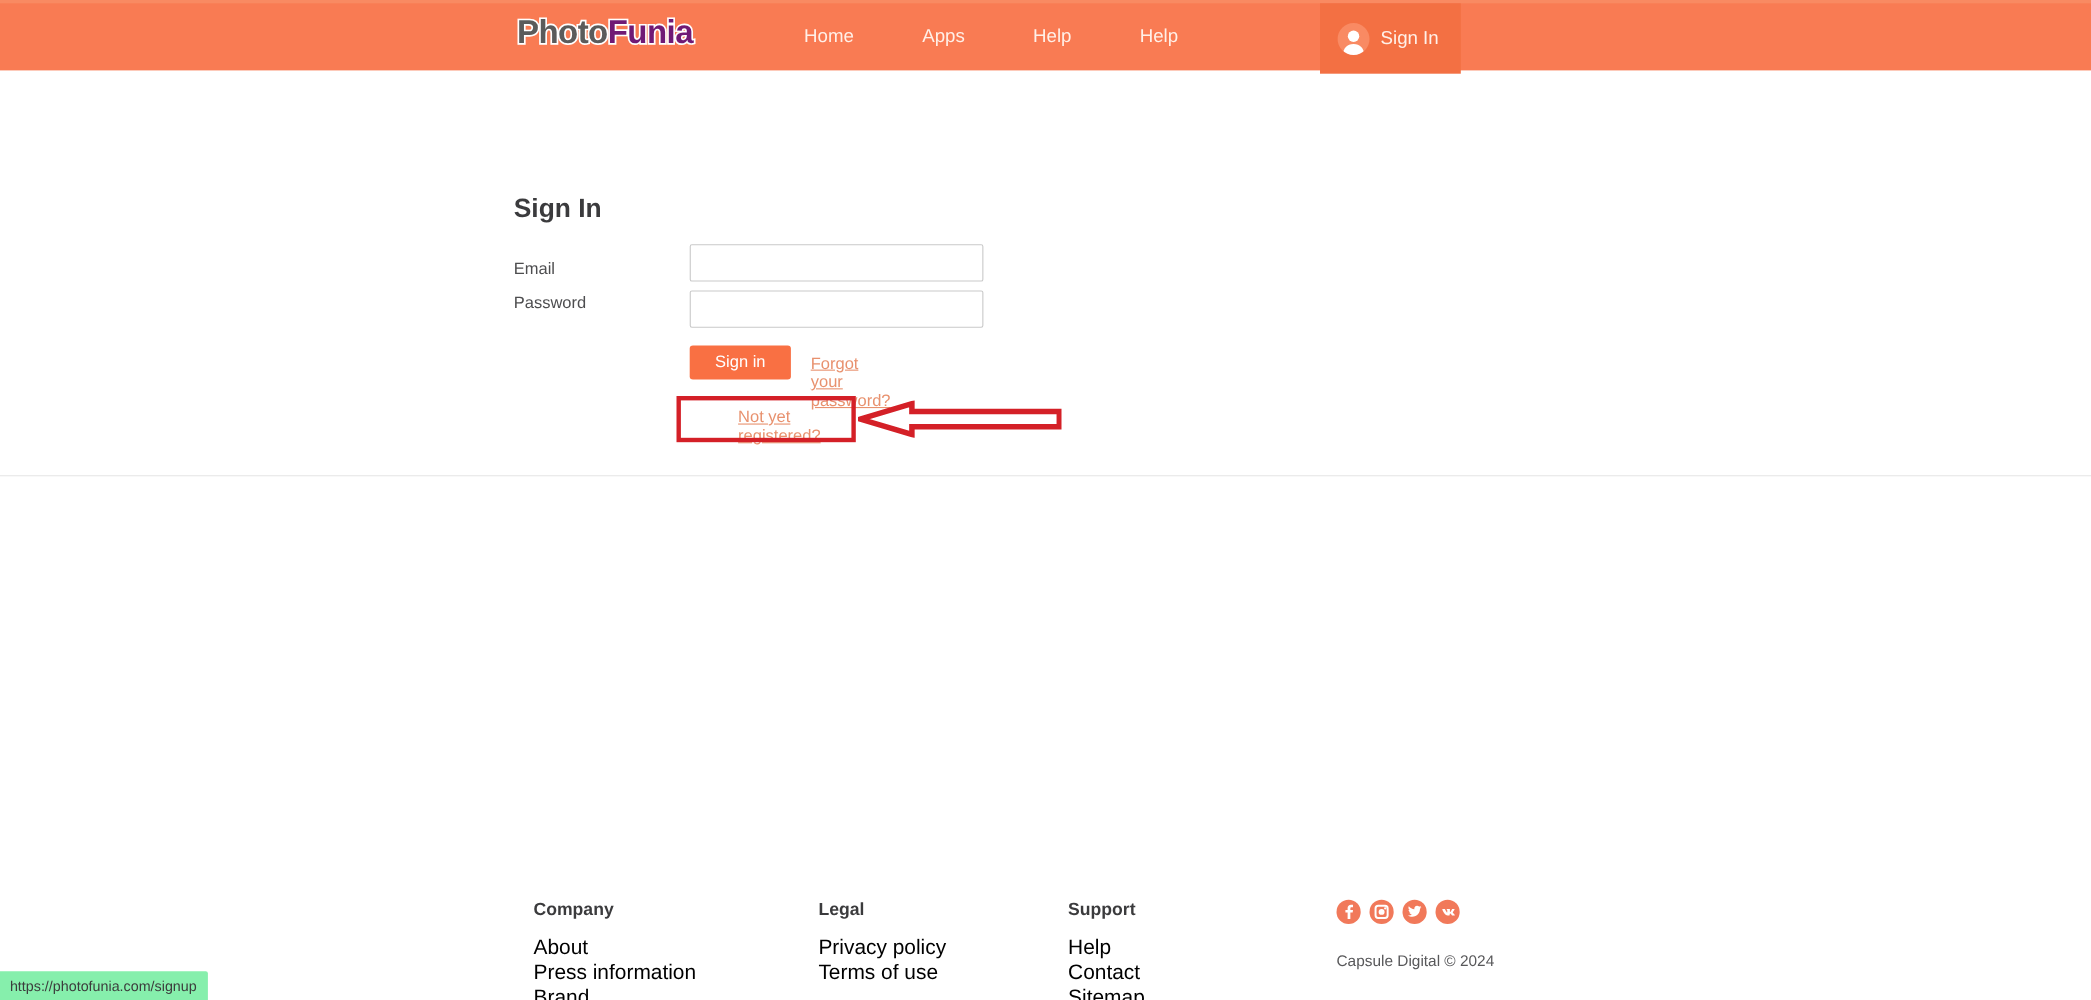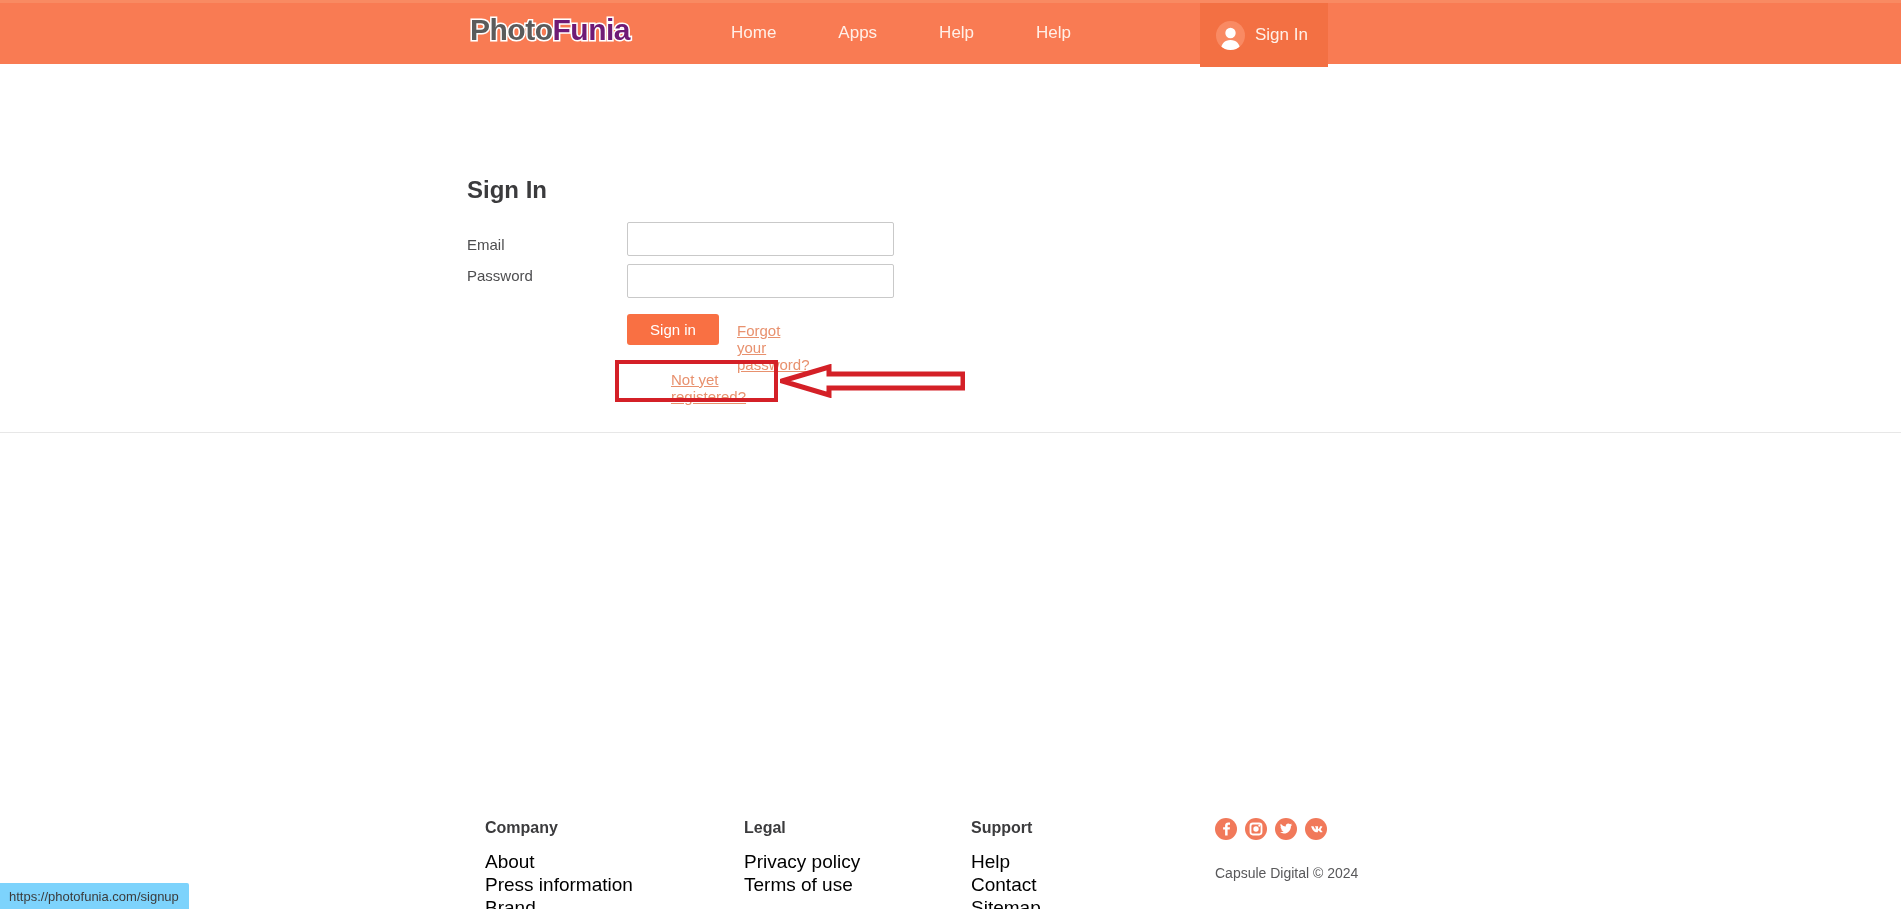--- a/index.html
+++ b/index.html
@@ -223,21 +223,21 @@
     text-align: center;
   }
 
   
   .statusbar {
     position: absolute;
     left: 0;
     bottom: 0;
     height: 26px;
     padding: 0 10px 0 9px;
-    background: #7dd3fc;
+    background: #86efac;
     display: flex;
     align-items: center;
     font-size: 13px;
     color: #3c3c3c;
     border-top-right-radius: 2px;
   }
 </style>
 </head>
 <body>
 

